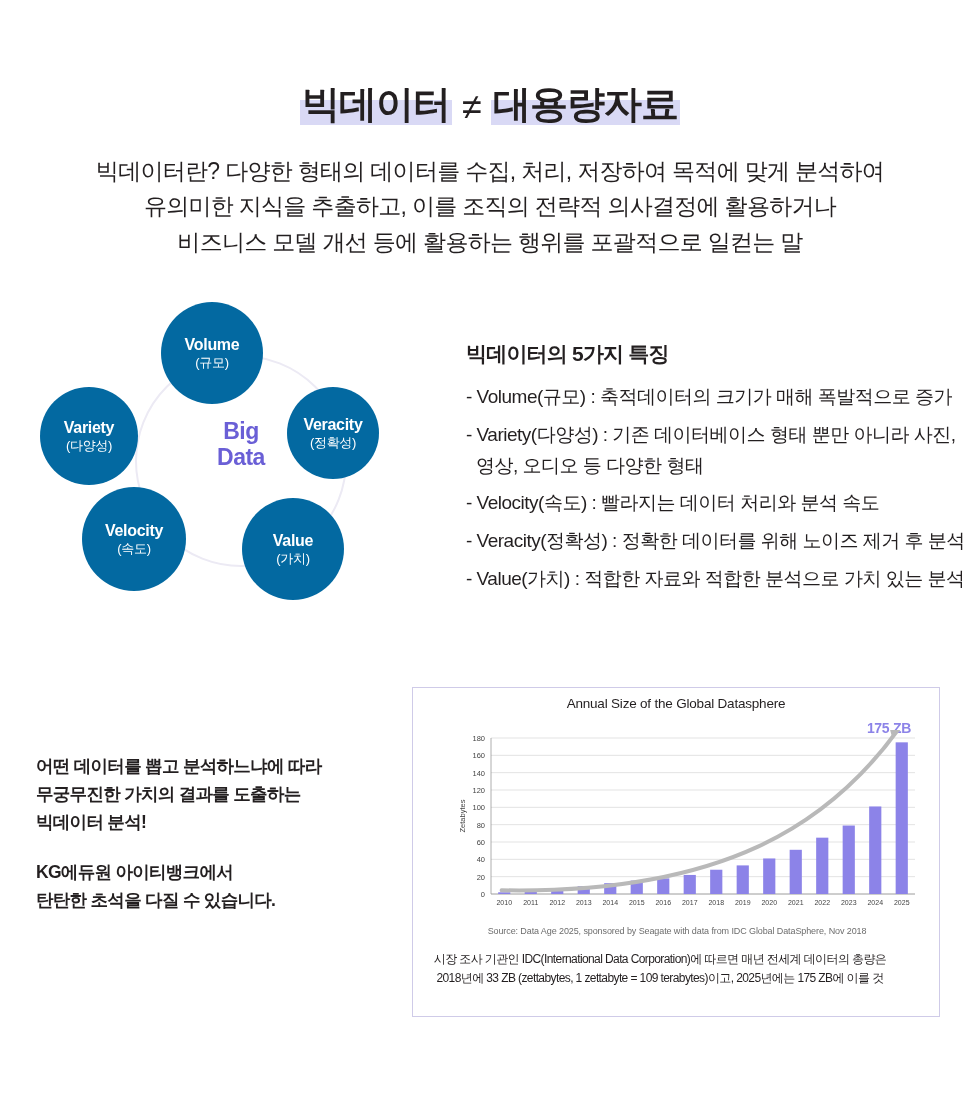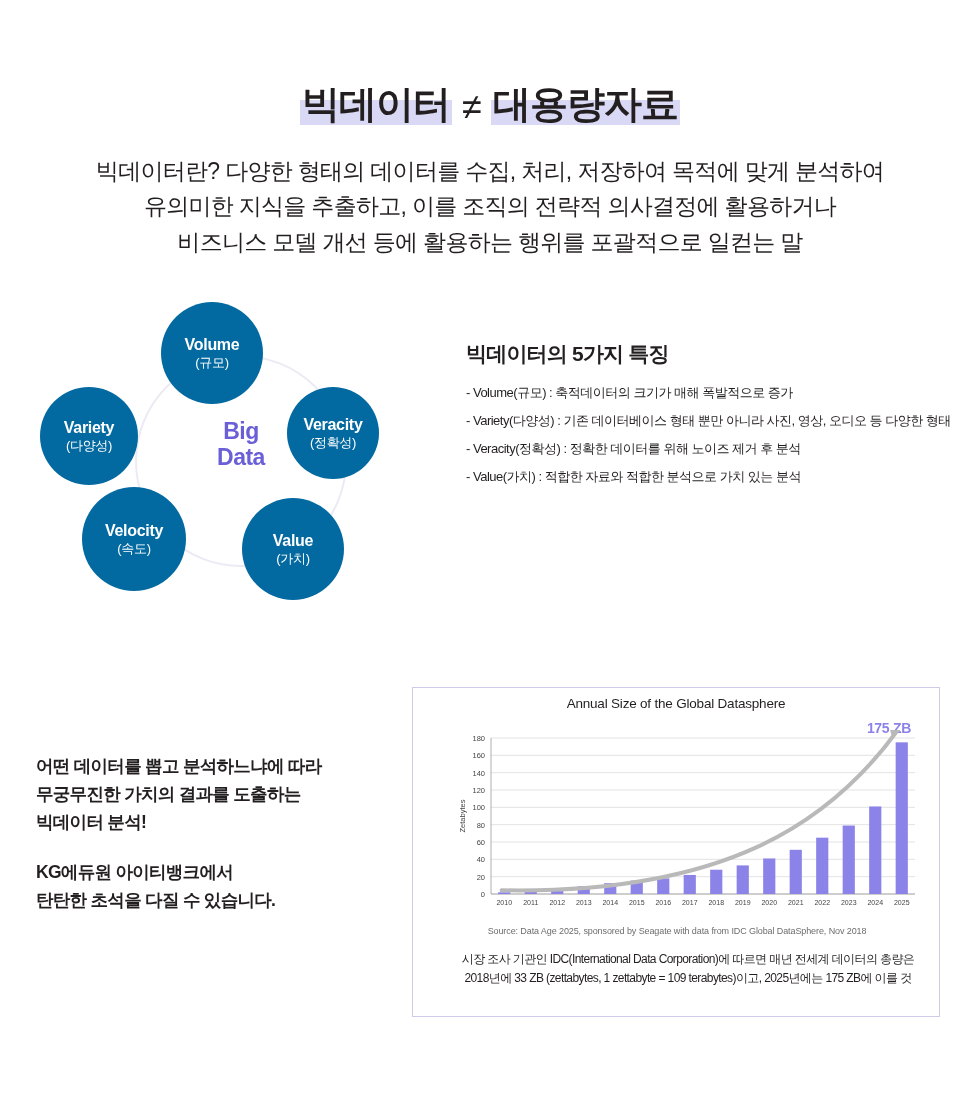--- a/index.html
+++ b/index.html
@@ -110,21 +110,21 @@
   }
   .features h3 {
     margin: 0 0 14px 0;
     font-size: 21px;
     font-weight: bold;
     letter-spacing: -0.8px;
     color: #231f20;
   }
   .features ul { margin: 0; padding: 0; list-style: none; }
   .features li {
-    font-size: 13px;
+    font-size: 19px;
     line-height: 1.62;
     letter-spacing: -0.5px;
     margin-bottom: 7px;
     padding-left: 10px;
     text-indent: -10px;
     color: #231f20;
   }
 
   
   .bottom-copy {
@@ -168,21 +168,21 @@
     position: absolute;
     left: 0; top: 238px;
     width: 528px;
     text-align: center;
     font-size: 9px;
     color: #6d6d6d;
     letter-spacing: -0.1px;
   }
   .chart-note {
     position: absolute;
-    left: 40px; top: 262px;
+    left: 12px; top: 262px;
     width: 470px;
     text-align: center;
     font-size: 12px;
     line-height: 1.6;
     letter-spacing: -0.6px;
     color: #231f20;
   }
   .peak-label {
     position: absolute;
     right: 28px; top: 32px;
@@ -239,20 +239,21 @@
     <div>Big</div>
     <div>Data</div>
   </div>
 </div>
 
 <div class="features">
   <h3>빅데이터의 5가지 특징</h3>
   <ul>
     <li>- Volume(규모) : 축적데이터의 크기가 매해 폭발적으로 증가</li>
     <li>- Variety(다양성) : 기존 데이터베이스 형태 뿐만 아니라 사진, 영상, 오디오 등 다양한 형태</li>
+    <li>- Velocity(속도) : 빨라지는 데이터 처리와 분석 속도</li>
     <li>- Veracity(정확성) : 정확한 데이터를 위해 노이즈 제거 후 분석</li>
     <li>- Value(가치) : 적합한 자료와 적합한 분석으로 가치 있는 분석</li>
   </ul>
 </div>
 
 <div class="bottom-copy">
   <div>어떤 데이터를 뽑고 분석하느냐에 따라</div>
   <div>무궁무진한 가치의 결과를 도출하는</div>
   <div>빅데이터 분석!</div>
   <div class="gap"></div>

